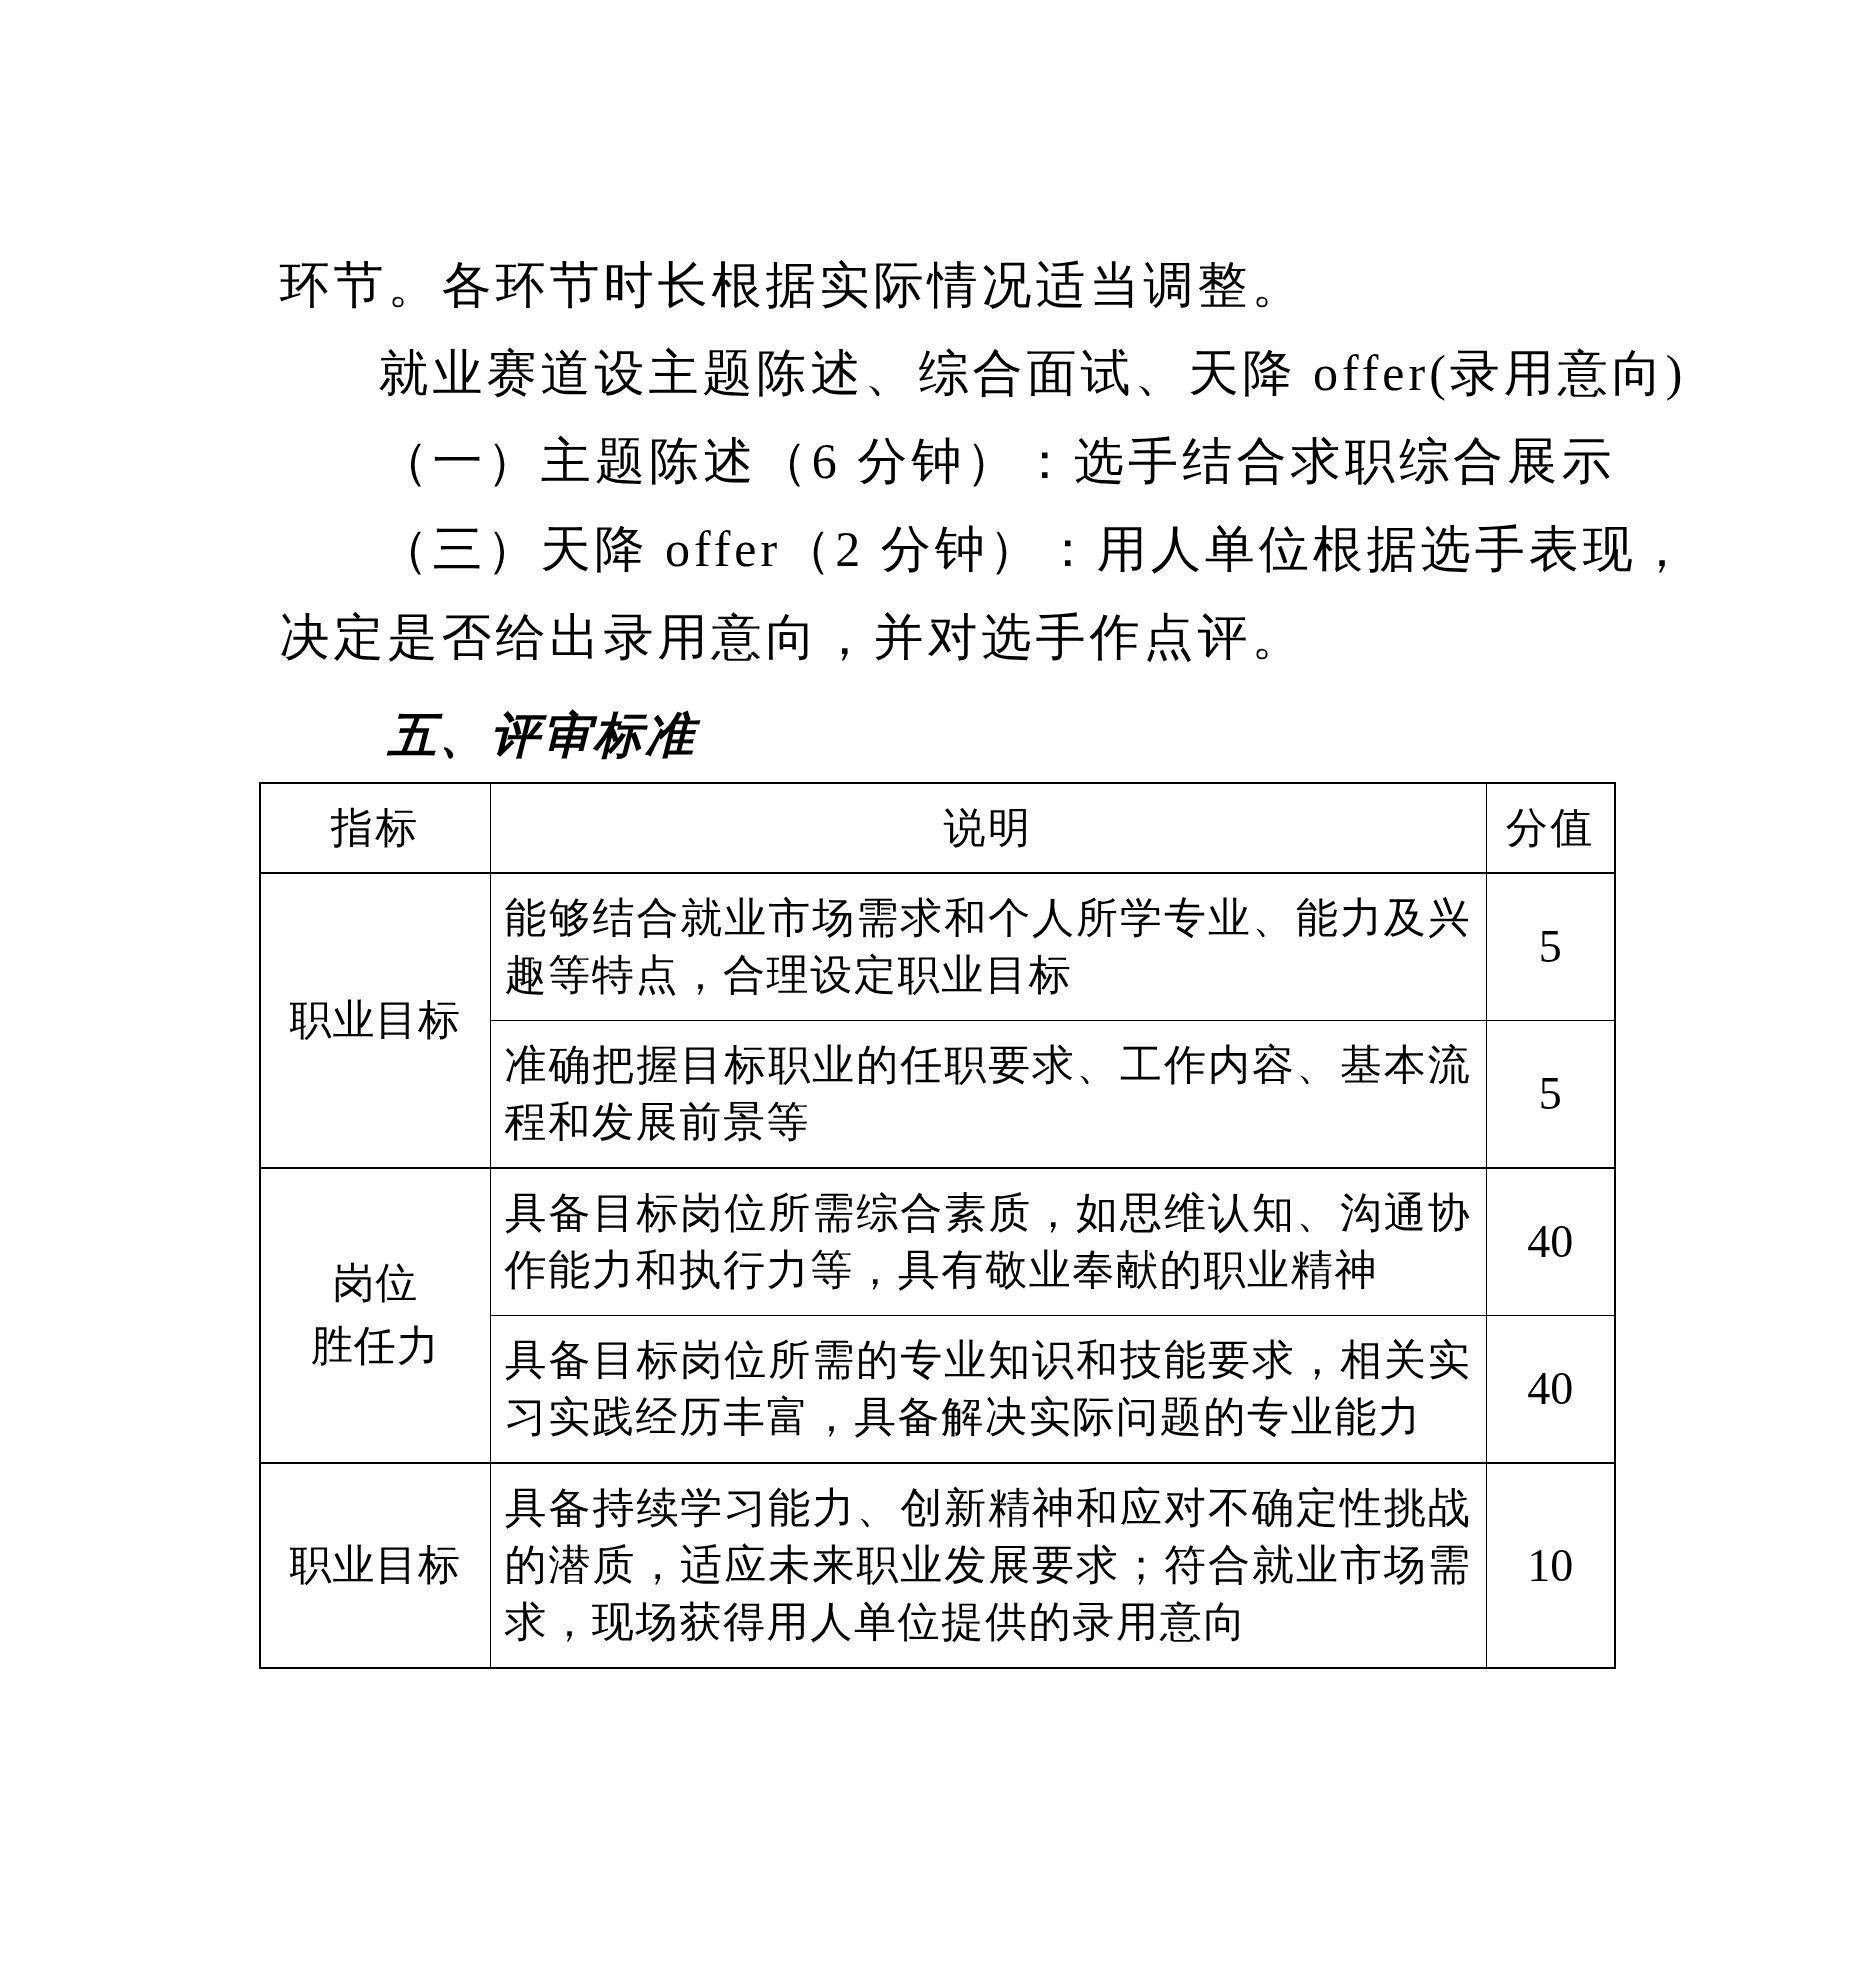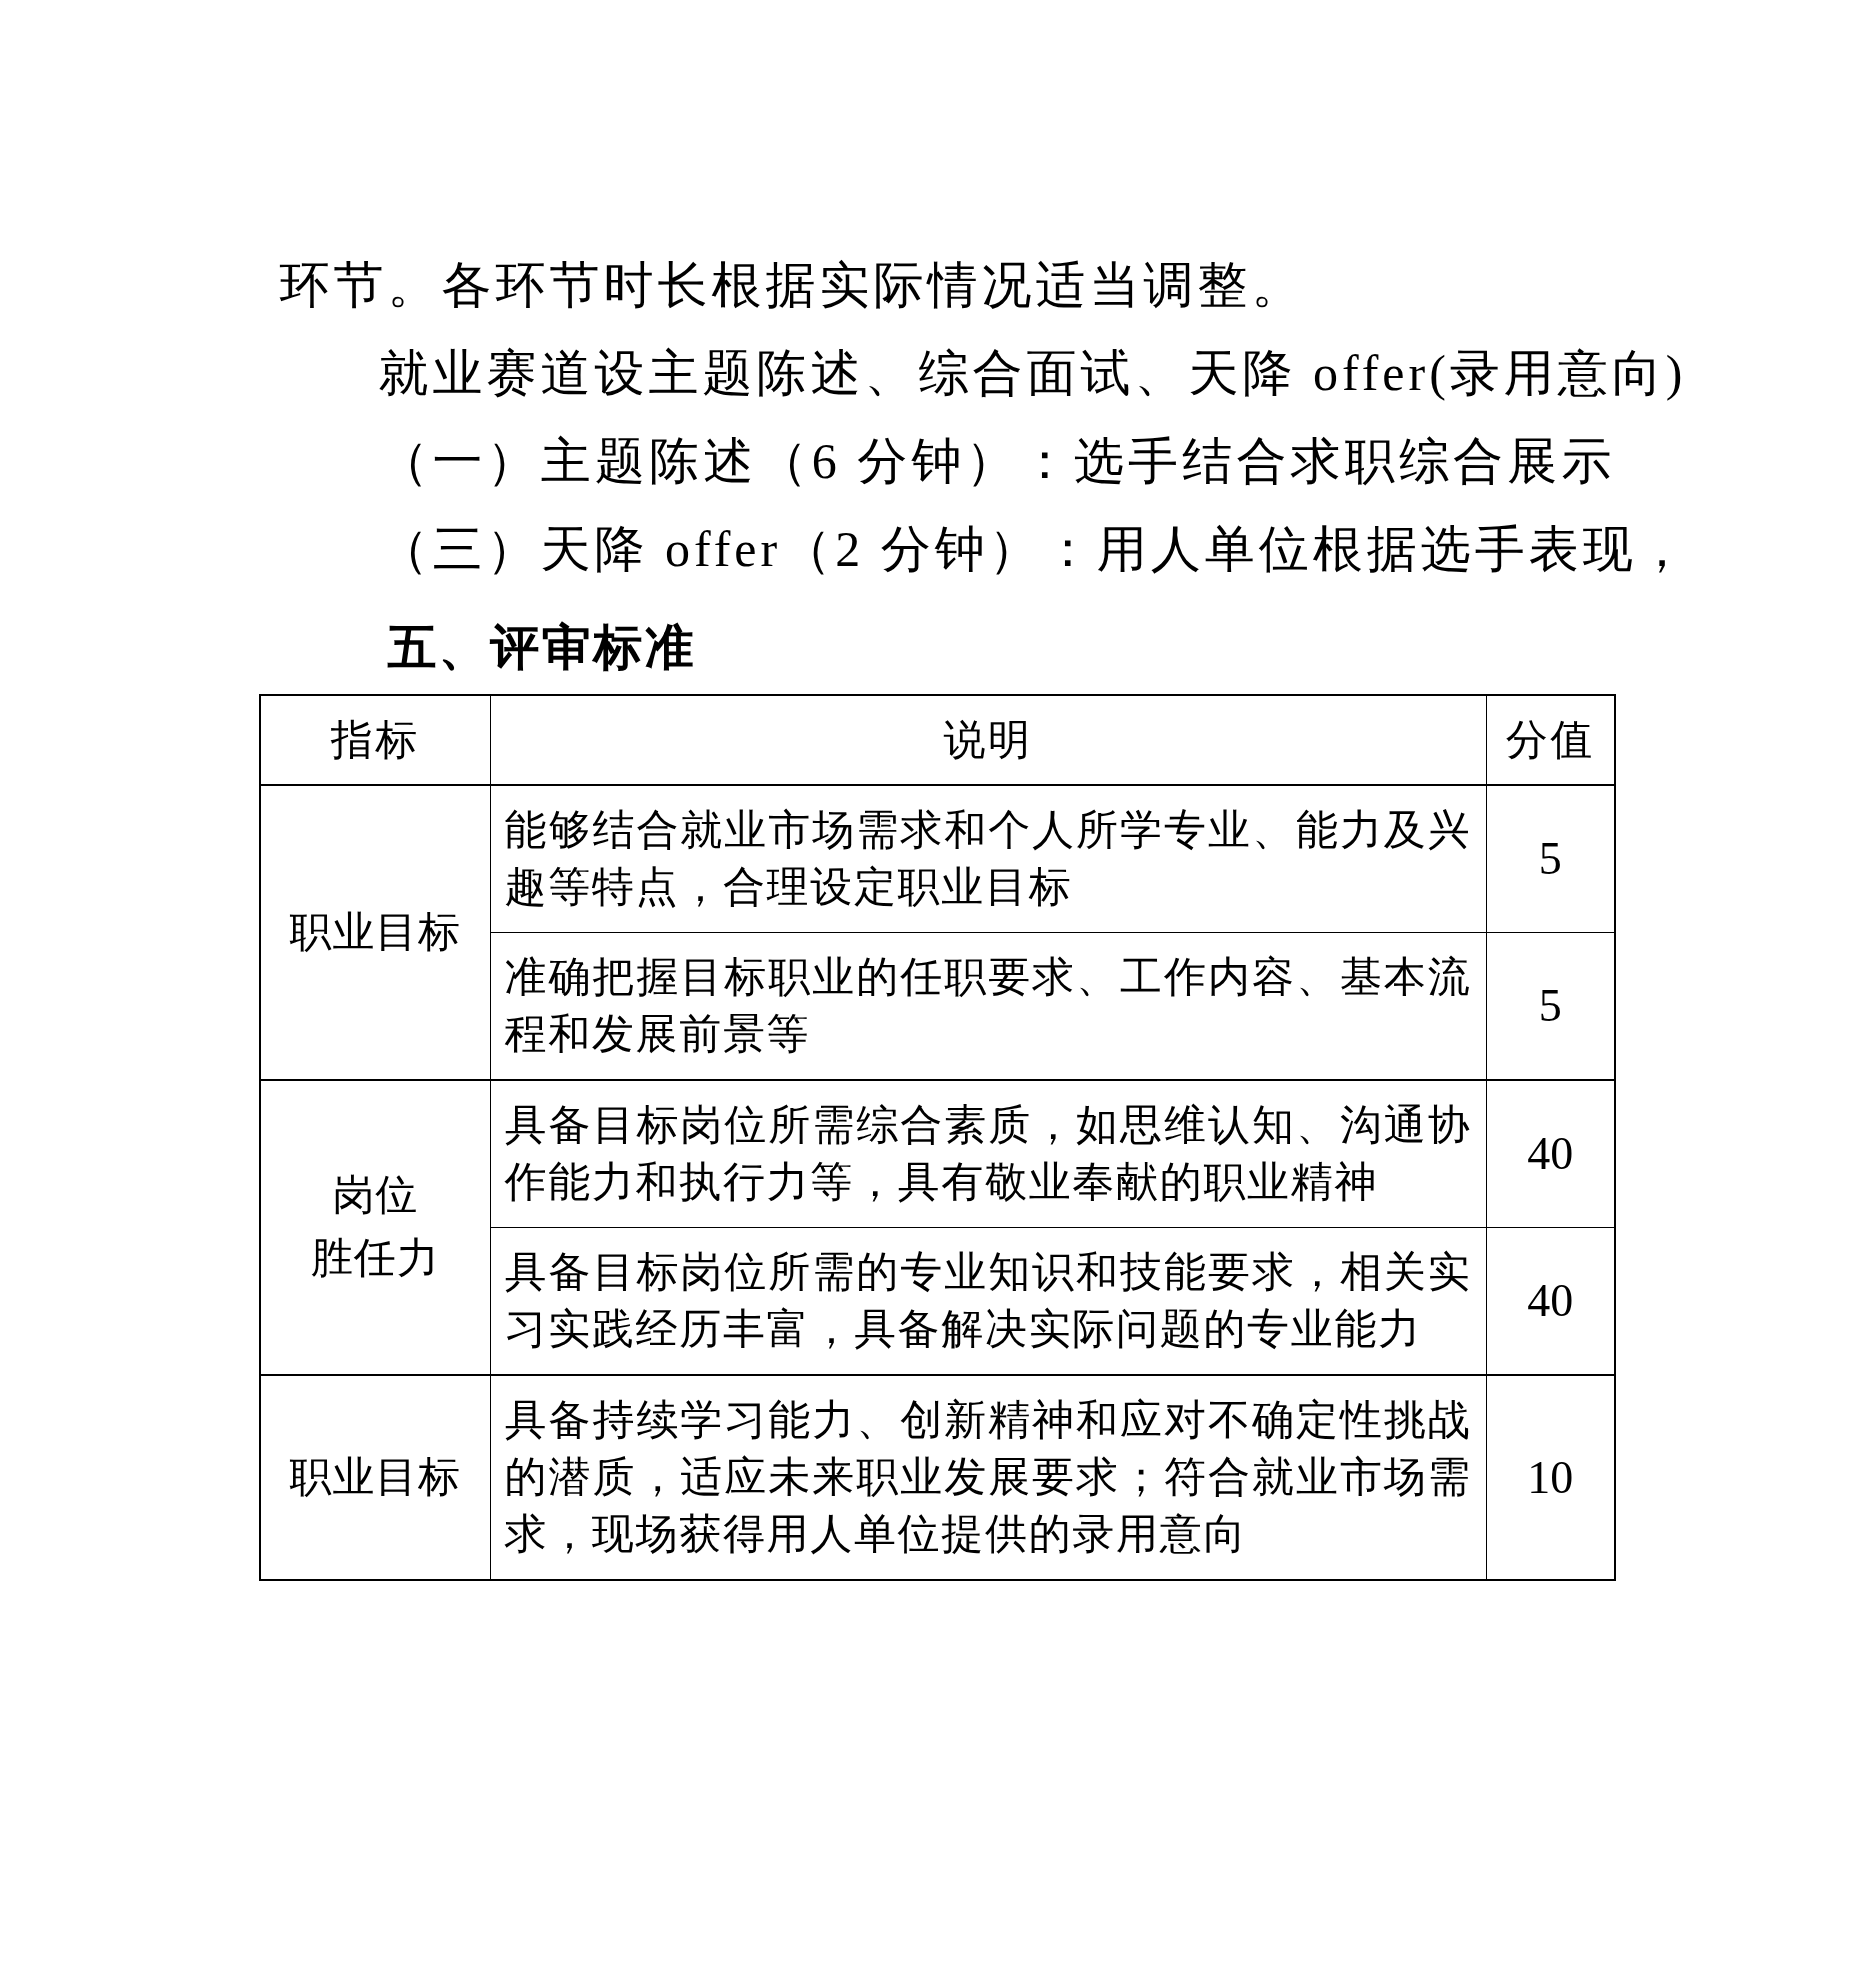--- a/index.html
+++ b/index.html
@@ -31,21 +31,21 @@
     margin:0 0 0 20.4px;
     width:1336px;
     font-family:"Liberation Sans","DejaVu Sans",sans-serif;
     font-weight:700;
     font-size:49px;
     line-height:88px;
     letter-spacing:0.05em;
     text-indent:108px;
     white-space:nowrap;
   }
-  .heading.h5 { margin-top:9.8px; }
+  .heading.h5 { margin-top:9.8px;font-style:italic; }
   table.criteria {
     margin-top:3.1px;
     width:1354px;
     table-layout:fixed;
     border-collapse:collapse;
   }
   table.criteria, table.criteria th, table.criteria td {
     border:1.6px solid #000000;
   }
   table.criteria { border-width:2.8px; }
@@ -86,20 +86,21 @@
     <div class="body-text">
       <div class="para">
         <div class="line">环节。各环节时长根据实际情况适当调整。</div>
         <div class="line just indent">就业赛道设主题陈述、综合面试、天降 offer(录用意向)</div>
       </div>
       <div class="para">
         <div class="line just indent">（一）主题陈述（6 分钟）：选手结合求职综合展示</div>
       </div>
       <div class="para">
         <div class="line just indent">（三）天降 offer（2 分钟）：用人单位根据选手表现，</div>
+        <div class="line">决定是否给出录用意向，并对选手作点评。</div>
       </div>
     </div>
 
     <div class="heading h5">五、评审标准</div>
 
     <table class="criteria">
       <colgroup>
         <col style="width:230px">
         <col style="width:996px">
         <col style="width:129px">

